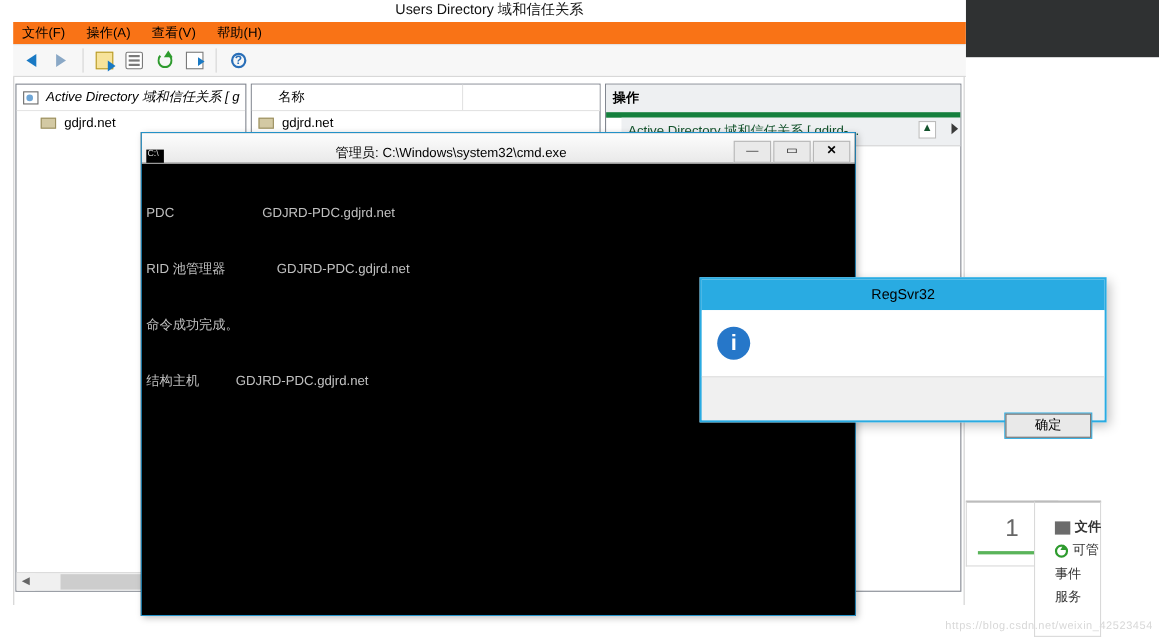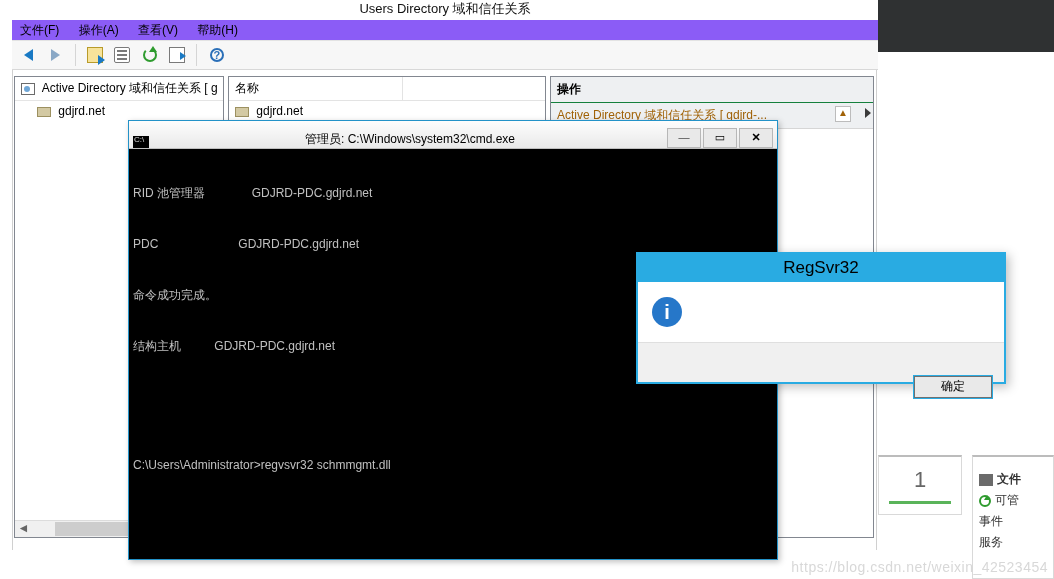--- a/index.html
+++ b/index.html
@@ -2,21 +2,21 @@
 <html><head>
 <meta charset="utf-8">
 <style>
   * { box-sizing: border-box; margin: 0; padding: 0; font-family: "Microsoft YaHei", "Segoe UI", Tahoma, sans-serif; font-size: 12px; }
   body { width: 1054px; height: 579px; overflow: hidden; background: #fff; position: relative; }
 
   .dashboard-band { position: absolute; left: 878px; top: 0; width: 176px; height: 52px; background: #2f3132; }
 
   .mmc-title-strip { position: absolute; left: 12px; top: 0; width: 866px; height: 20px; background: #fff; text-align: center; line-height: 18px; color: #111; font-size: 13px; }
 
-  .menu-bar { position: absolute; left: 12px; top: 20px; width: 866px; height: 20px; background: #8b5cf6; }
+  .menu-bar { position: absolute; left: 12px; top: 20px; width: 866px; height: 20px; background: #f97316; }
   .menu-bar span { display: inline-block; padding: 2px 8px; cursor: default; }
 
   .toolbar { position: absolute; left: 12px; top: 40px; width: 866px; height: 30px; background: #f7f7f7; border-top: 1px solid #e3e3e3; border-bottom: 1px solid #d8d8d8; padding: 2px 4px; }
   .tool-btn { display: inline-flex; align-items: center; justify-content: center; width: 24px; height: 24px; border: 1px solid transparent; vertical-align: top; }
   .arrow-left { width:0;height:0;border-top:6px solid transparent;border-bottom:6px solid transparent;border-right:9px solid #1979c4; }
   .arrow-right { width:0;height:0;border-top:6px solid transparent;border-bottom:6px solid transparent;border-left:9px solid #8aa8c6; }
   .tool-sep { display:inline-block; width:1px; height:22px; background:#d5d5d5; margin:1px 4px; vertical-align:top; }
   .ic { display:inline-block; width:16px; height:16px; }
   .ic-folder-export { background:#f7e39a; border:1px solid #b89b2a; position:relative;}
   .ic-folder-export::after { content:""; position:absolute; right:-3px; bottom:-3px; width:0;height:0;border-top:5px solid transparent;border-bottom:5px solid transparent;border-left:7px solid #1979c4; }
@@ -25,72 +25,72 @@
   .ic-refresh { border:2px solid #2e9b2e;border-top-color:transparent;border-radius:50%;width:14px;height:14px;position:relative;}
   .ic-refresh::after{content:"";position:absolute;top:-4px;right:-2px;width:0;height:0;border-left:4px solid transparent;border-right:4px solid transparent;border-bottom:6px solid #2e9b2e;}
   .ic-export-list{ background:#fff;border:1px solid #7a7a7a;position:relative;}
   .ic-export-list::after{content:"";position:absolute;left:10px;top:4px;width:0;height:0;border-top:4px solid transparent;border-bottom:4px solid transparent;border-left:6px solid #1979c4;}
   .ic-help{ border:2px solid #2a6fb8;border-radius:50%;width:14px;height:14px;text-align:center;line-height:10px;color:#2a6fb8;font-weight:bold;font-size:11px;}
 
   .left-border { position:absolute; left:12px; top:70px; width:1px; height:480px; background:#d0d0d0; }
   .right-border { position:absolute; left:876px; top:70px; width:1px; height:480px; background:#d0d0d0; }
 
   .tree-pane { position:absolute; left:14px; top:76px; width:210px; height:462px; border:1px solid #828790; background:#fff; overflow:hidden;}
-  .tree-pane .hdr { padding:3px 6px; border-bottom:1px solid #e5e5e5; white-space:nowrap; overflow:hidden; }
+  .tree-pane .hdr { padding:3px 6px; border-bottom:1px solid #e5e5e5; white-space:nowrap; overflow:hidden;font-style:italic; }
   .tree-pane .item { padding:3px 6px 3px 22px; position:relative; }
   .domain-icon{display:inline-block;width:14px;height:10px;background:#d3c9a3;border:1px solid #9c9060;margin-right:4px;vertical-align:middle;}
   .ad-root-icon{display:inline-block;width:14px;height:12px;background:#fff;border:1px solid #6b6b6b;margin-right:4px;vertical-align:middle;position:relative;}
   .ad-root-icon::after{content:"";position:absolute;left:2px;top:2px;width:6px;height:6px;background:#6fa6d6;border-radius:50%;}
   .tree-scroll{position:absolute;left:0;right:0;bottom:0;height:17px;background:#f0f0f0;border-top:1px solid #dcdcdc;}
   .tree-scroll .thumb{position:absolute;left:40px;top:1px;width:80px;height:14px;background:#cdcdcd;}
   .tree-scroll .arrow-btn{position:absolute;top:0;width:17px;height:16px;background:#f0f0f0;text-align:center;line-height:14px;color:#666;}
 
   .list-pane { position:absolute; left:228px; top:76px; width:318px; height:462px; border:1px solid #828790; background:#fff; }
   .list-pane .cols { display:flex; border-bottom:1px solid #e3e3e3; background:#fff; }
-  .list-pane .cols div { padding:3px 6px; border-right:1px solid #e3e3e3; }
+  .list-pane .cols div { padding:3px 6px; border-right:1px solid #e3e3e3;margin-left:18px; }
   .list-pane .row { display:flex; }
   .list-pane .row div { padding:3px 6px; }
 
   .actions-pane { position:absolute; left:550px; top:76px; width:324px; height:462px; border:1px solid #828790; background:#fff; }
-  .actions-pane .hdr { background:#eef0f2; padding:4px 6px; font-weight:bold; border-bottom:1px solid #15803d;}
-  .actions-pane .sub { background:#eef0f2; padding:4px 6px; border-bottom:1px solid #d6d6d6; color:#a16207; position:relative;}
+  .actions-pane .hdr { background:#eef0f2; padding:4px 6px; font-weight:bold; border-bottom:5px solid #15803d;}
+  .actions-pane .sub { background:#eef0f2; padding:4px 6px; border-bottom:1px solid #d6d6d6; color:#14532d; position:relative;margin-left:14px;}
   .sub .up-btn{position:absolute;right:22px;top:3px;width:16px;height:16px;border:1px solid #bcbcbc;background:#fff;text-align:center;line-height:12px;font-size:10px;}
   .sub .arrow-r{position:absolute;right:2px;top:5px;width:0;height:0;border-top:5px solid transparent;border-bottom:5px solid transparent;border-left:6px solid #3a3a3a;}
 
   
   .cmd { position:absolute; left:128px; top:120px; width:650px; height:440px; border:1px solid #2392c8; box-shadow:2px 2px 6px rgba(0,0,0,.25); background:#000; }
   .cmd-title { height:28px; background:linear-gradient(#fdfdfd,#e9e9e9); border-bottom:1px solid #bfbfbf; display:flex; align-items:flex-end; padding:0 4px; }
   .cmd-title .cmd-icon{ width:16px;height:12px;background:#000;margin-right:6px;position:relative;}
   .cmd-title .cmd-icon::after{content:"C:\\";color:#dcdcdc;font-size:8px;position:absolute;left:1px;top:-1px;}
   .cmd-title .t { flex:1; text-align:center; font-size:12px; }
   .win-btns { display:flex; }
   .wbtn { width:34px; height:20px; margin-left:2px; background:#e9e9e9;border:1px solid #b7b7b7; text-align:center; line-height:16px; font-size:11px; font-family:Segoe UI; }
   .wbtn.close{ font-weight:bold; }
   .cmd-body { position:absolute; top:28px; left:0; right:0; bottom:0; background:#000; color:#c0c0c0; font-family:"NSimSun","SimSun",Consolas,monospace; font-size:14px; line-height:17px; padding:2px 4px; white-space:pre; overflow:hidden;}
   .cmd-body .cmd-line{ display:block; white-space:pre; }
 
   
   .dlg { position:absolute; left:636px; top:252px; width:370px; height:132px; border:2px solid #29abe2; background:#fff; box-shadow:3px 3px 10px rgba(0,0,0,.25);}
-  .dlg-title{ height:28px; background:#29abe2; color:#000; text-align:center; line-height:28px; font-size:17px;}
+  .dlg-title{ height:28px; background:#29abe2; color:#000; text-align:center; line-height:28px; font-size:13px;}
   .dlg-body{ position:absolute; top:28px; left:0; right:0; bottom:40px; background:#fff; display:flex; align-items:center; padding:8px 14px;}
   .dlg-body .info-ic{ width:30px;height:30px;border-radius:50%;background:#2677c9;color:#fff;text-align:center;line-height:30px;font-size:20px;font-weight:bold;margin-right:14px;flex:none;}
   .dlg-foot{ position:absolute; left:0; right:0; bottom:0; height:40px; background:#f0f0f0; border-top:1px solid #dfdfdf; display:flex; justify-content:flex-end; align-items:center; padding-right:12px;}
   .dlg-foot button{ width:78px; height:22px; background:#e9e9e9; border:1px solid #707070; font-size:12px; box-shadow:0 0 0 1px #29abe2;margin-top:48px;}
 
   
   .db1 { position:absolute; left:878px; top:455px; width:84px; height:60px; border:1px solid #d9d9d9; border-top:2px solid #bcbcbc; background:#fff; text-align:center;}
   .db1 .num { font-size:22px; color:#666; padding-top:10px;}
   .db1 .bar { position:absolute; left:10px; right:10px; bottom:10px; height:3px; background:#5ab45a;}
-  .db2 { position:absolute; left:972px; top:455px; width:82px; height:124px; border:1px solid #d9d9d9; border-top:2px solid #bcbcbc; background:#fff; padding:10px 6px;}
+  .db2 { position:absolute; left:940px; top:455px; width:61px; height:124px; border:1px solid #d9d9d9; border-top:2px solid #bcbcbc; background:#fff; padding:10px 18px;}
   .db2 .row { margin:4px 0; font-size:12px; color:#333; white-space:nowrap;}
   .db2 .ic-sv{ display:inline-block;width:14px;height:12px;background:#6b6b6b;margin-right:4px;vertical-align:middle;}
   .db2 .ic-up{ display:inline-block;width:12px;height:12px;border:2px solid #2e9b2e;border-radius:50%;margin-right:4px;vertical-align:middle;position:relative;}
   .db2 .ic-up::after{content:"";position:absolute;left:3px;top:-2px;width:0;height:0;border-left:3px solid transparent;border-right:3px solid transparent;border-bottom:5px solid #2e9b2e;}
 
-  .watermark { position:absolute; right:6px; bottom:4px; color:#d8d8d8; font-size:14px; font-family:Arial; letter-spacing:.5px;}
+  .watermark { position:absolute; right:6px; bottom:4px; color:#d8d8d8; font-size:10px; font-family:Arial; letter-spacing:.5px;}
 </style>
 </head>
 <body>
 
 <div class="dashboard-band"></div>
 
 <div class="mmc-title-strip">Users Directory 域和信任关系</div>
 
 <div class="menu-bar">
   <span>文件(F)</span>
@@ -169,27 +169,26 @@
   <div class="cmd-title">
     <span class="cmd-icon"></span>
     <span class="t">管理员: C:\Windows\system32\cmd.exe</span>
     <div class="win-btns">
       <div class="wbtn">—</div>
       <div class="wbtn">▭</div>
       <div class="wbtn close">✕</div>
     </div>
   </div>
   <div class="cmd-body">
+    <span class="cmd-line">PDC                        GDJRD-PDC.gdjrd.net</span>
     <span class="cmd-line">RID 池管理器              GDJRD-PDC.gdjrd.net</span>
-    <span class="cmd-line">PDC                        GDJRD-PDC.gdjrd.net</span>
     <span class="cmd-line">命令成功完成。</span>
     <span class="cmd-line">结构主机          GDJRD-PDC.gdjrd.net</span>
     <span class="cmd-line"></span>
     <span class="cmd-line"></span>
-    <span class="cmd-line">C:\Users\Administrator&gt;regvsvr32 schmmgmt.dll</span>
     
     <span class="cmd-line"></span>
     
     <span class="cmd-line"></span>
     
   </div>
 </div>
 
 <div class="dlg">
   <div class="dlg-title">RegSvr32</div>

